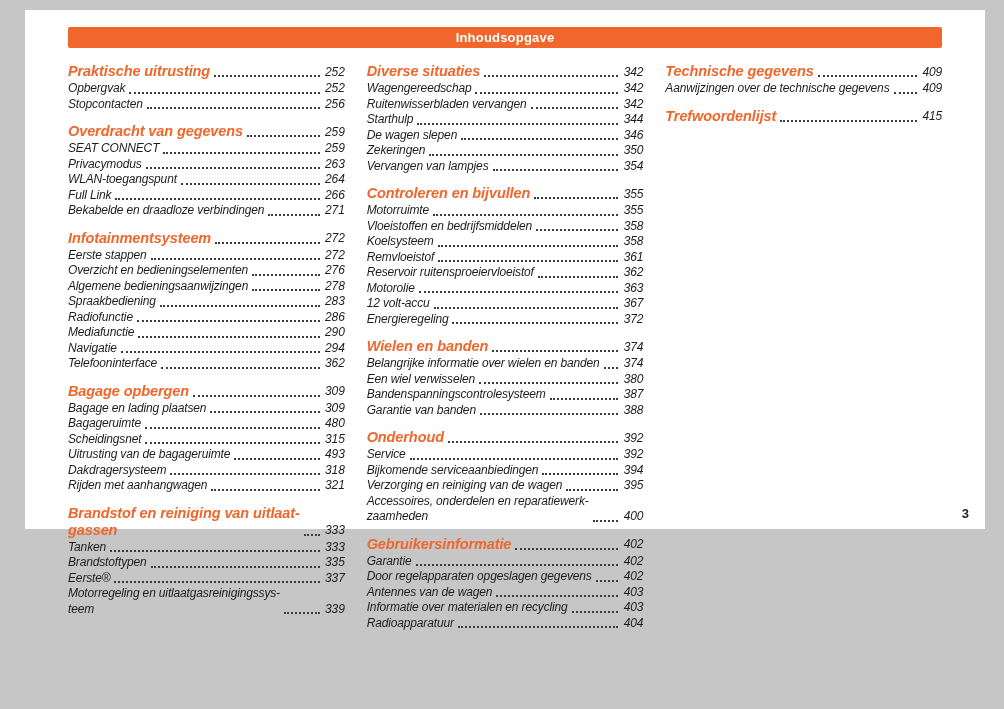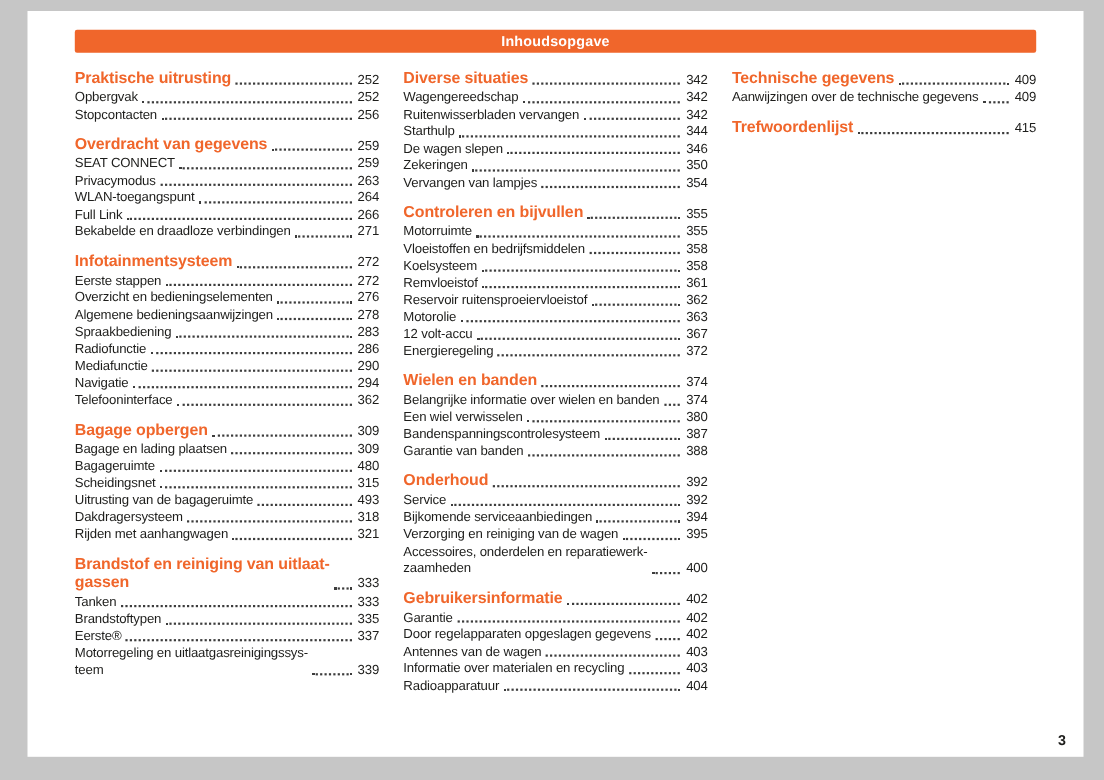--- a/index.html
+++ b/index.html
@@ -7,21 +7,21 @@
     width:1004px;height:709px;
     background:#c6c6c6;
     font-family:"Liberation Sans", sans-serif;
     color:#1d1d1b;
     position:relative;
     overflow:hidden;
   }
   .page{
     position:absolute;
     left:25px; top:10px;
-    width:960px; height:678px;
+    width:960px; height:519px;
     background:#ffffff;
   }
   .header-bar{
     margin:17px 43px 0 43px;
     height:21px;
     background:var(--accent,#f0662b);
     border-radius:2px;
     display:flex;align-items:center;justify-content:center;
   }
   .header-bar .header-title{
@@ -29,21 +29,21 @@
     font-weight:bold;
     font-size:13px;
     letter-spacing:.2px;
   }
   .columns{
     display:flex;
     gap:22px;
     padding:0 43px;
     margin-top:15px;
   }
-  .column{flex:1 1 0; min-width:0;}
+  .column{flex:1 1 0; min-width:0;font-style:italic;}
   .section{margin:0 0 0 0;}
   .section + .section{margin-top:11px;}
   .toc-row{
     display:flex;
     align-items:flex-end;
     font-size:12px;
     line-height:15.5px;
     letter-spacing:-0.15px;
   }
   .toc-row .label{

